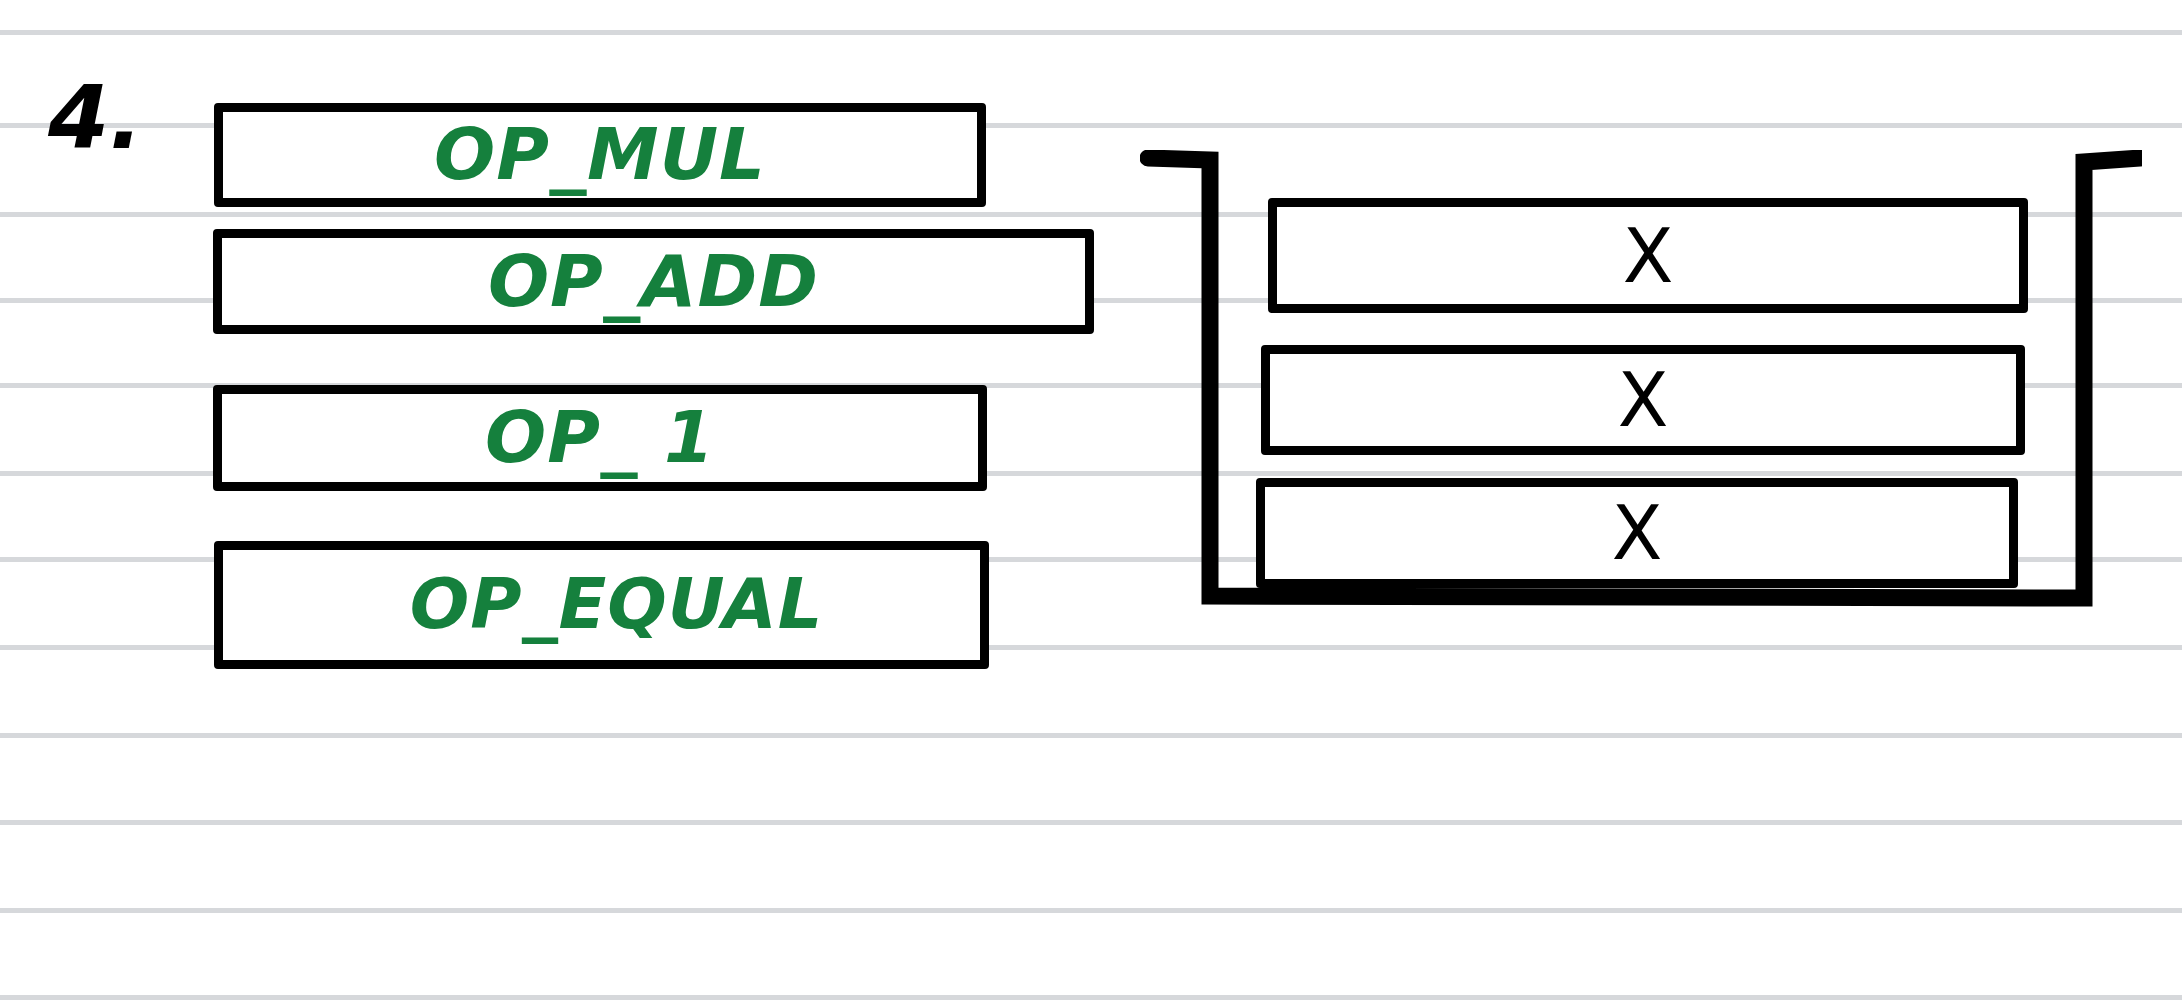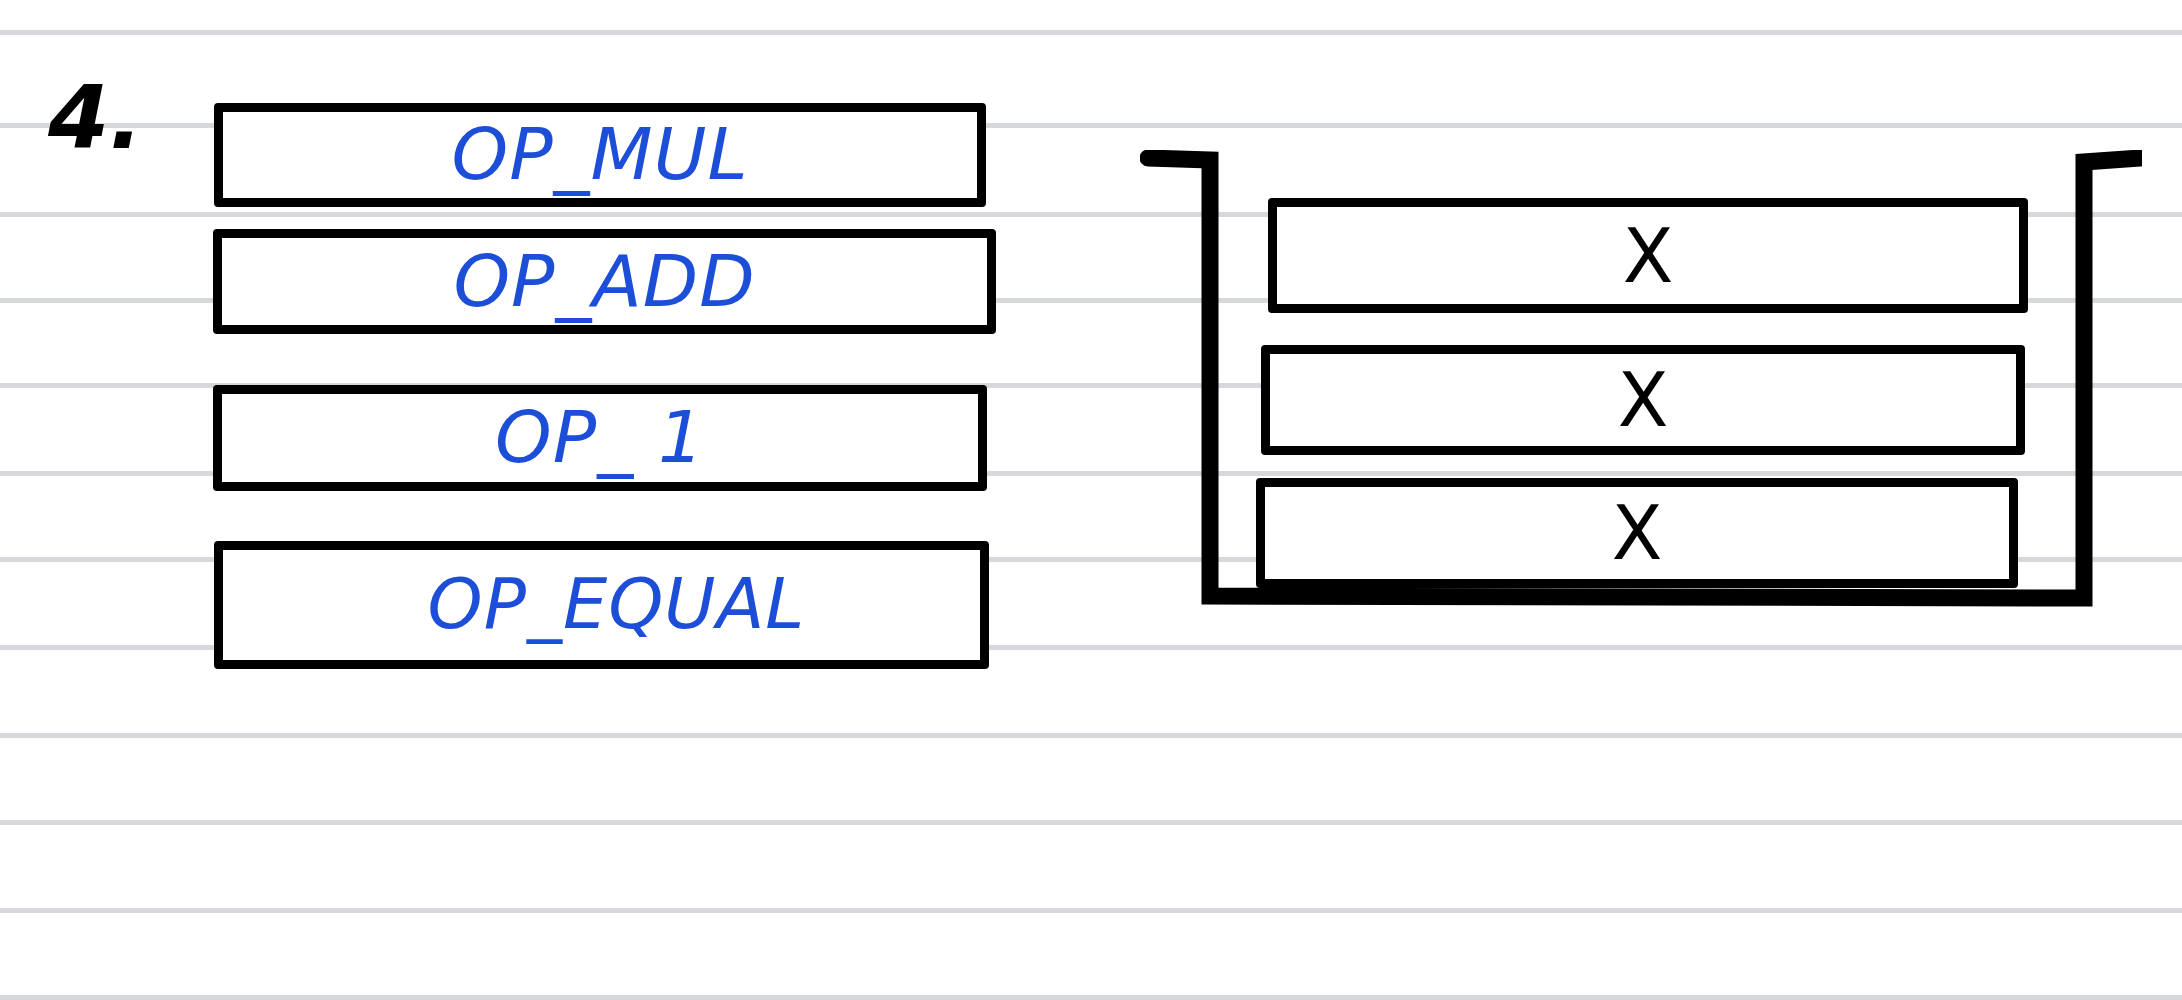--- a/index.html
+++ b/index.html
@@ -27,33 +27,33 @@
   }
   
   .ink-box {
     position: absolute;
     box-sizing: border-box;
     background: #ffffff;
     border: 9px solid #000000;
     border-radius: 4px;
   }
   .ink-box.b1 { left: 214px; top: 103px; width: 772px; height: 104px; }
-  .ink-box.b2 { left: 213px; top: 229px; width: 783px; height: 105px; }
+  .ink-box.b2 { left: 213px; top: 229px; width: 881px; height: 105px; }
   .ink-box.b3 { left: 213px; top: 385px; width: 774px; height: 106px; }
   .ink-box.b4 { left: 214px; top: 541px; width: 775px; height: 128px; }
 
   .op-label {
     position: absolute;
     left: 0; right: 0;
     top: 50%;
     transform: translateY(-52%);
     text-align: center;
-    color: #1d4ed8;
+    color: #15803d;
     font-family: "DejaVu Sans", sans-serif;
-    font-weight: 400;
+    font-weight: 700;
     font-size: 72px;
     letter-spacing: 1px;
     font-style: italic;
     white-space: nowrap;
     line-height: 1;
   }
   .ink-box.b4 .op-label { font-size: 70px; margin-left: 30px; }
 
   
   #item-number {

